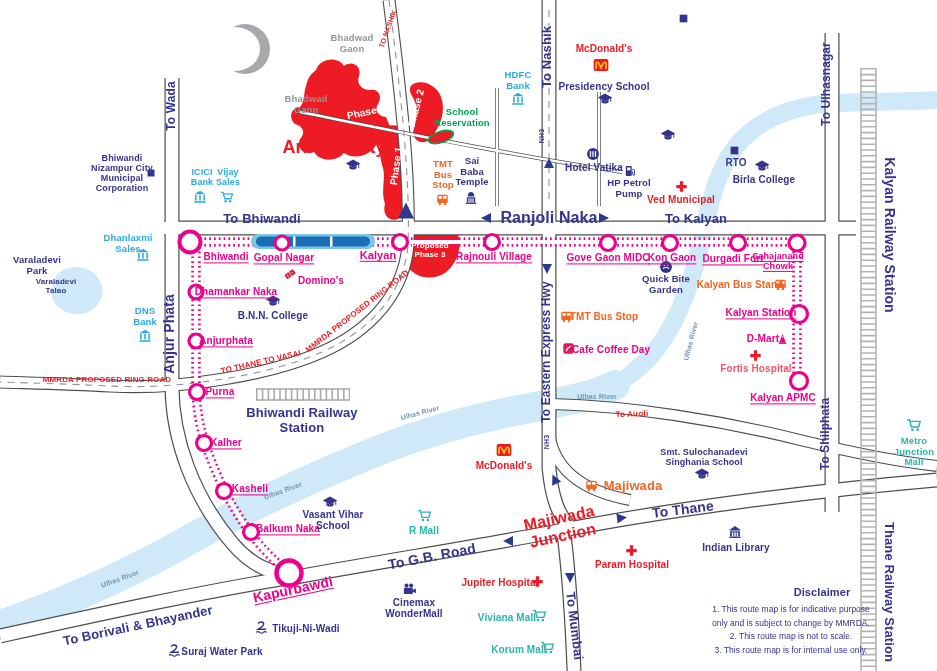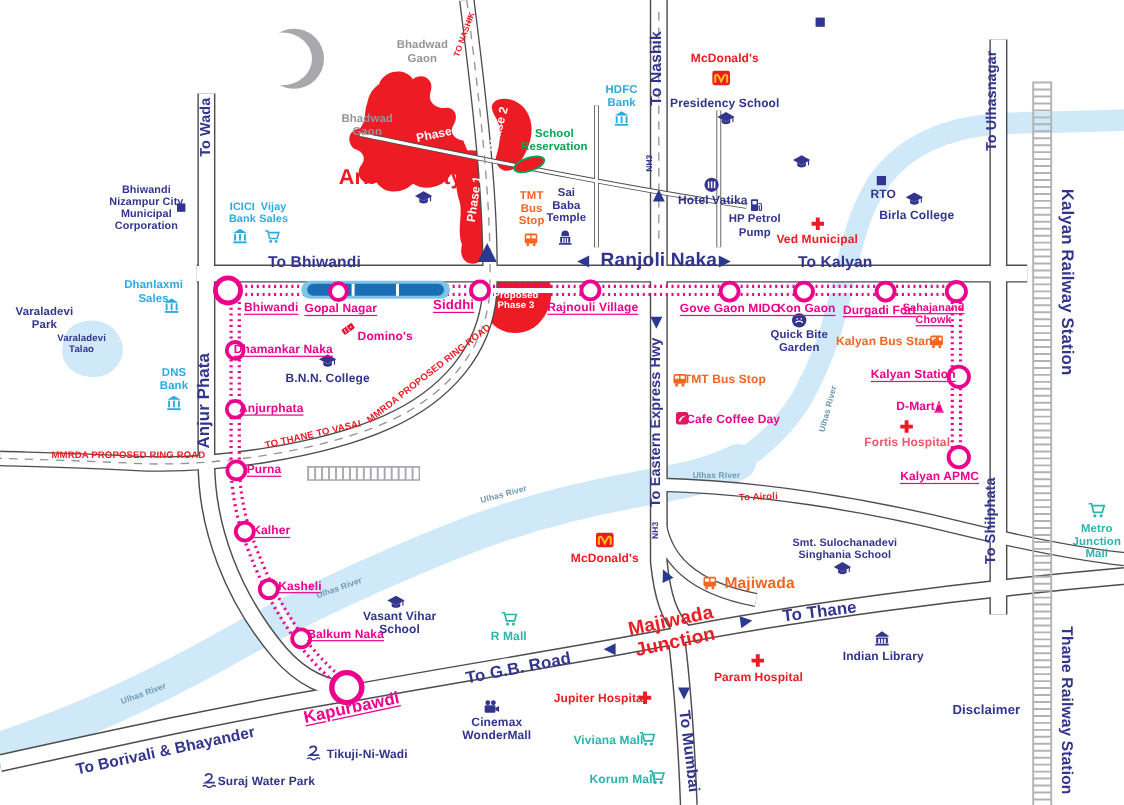--- a/index.html
+++ b/index.html
@@ -301,31 +301,32 @@
 <div class="lbl navy f14" style="left:432px;top:557px;transform:translate(-50%,-50%) rotate(-11deg)">To G.B. Road</div>
 <div class="lbl navy f14" style="left:683px;top:510px;transform:translate(-50%,-50%) rotate(-7deg)">To Thane</div>
 <div class="lbl navy f13" style="left:574px;top:626px;transform:translate(-50%,-50%) rotate(83deg)">To Mumbai</div>
 <div class="lbl navy f13" style="left:138px;top:626px;transform:translate(-50%,-50%) rotate(-12deg)">To Borivali &amp; Bhayander</div>
 <div class="lbl red f8" style="left:107px;top:380px">MMRDA PROPOSED RING ROAD</div>
 <div class="lbl red f8" style="left:358px;top:312px;transform:translate(-50%,-50%) rotate(-38deg)">MMRDA PROPOSED RING ROAD</div>
 <div class="lbl red f8" style="left:261px;top:363px;transform:translate(-50%,-50%) rotate(-13deg)">TO THANE TO VASAI</div>
 
 <div class="lbl navy f14" style="left:889px;top:235px;transform:translate(-50%,-50%) rotate(90deg)">Kalyan Railway Station</div>
 <div class="lbl navy f13" style="left:889px;top:592px;transform:translate(-50%,-50%) rotate(90deg)">Thane Railway Station</div>
+<div class="lbl navy f13 wr" style="left:302px;top:421px;width:115px">Bhiwandi Railway Station</div>
 
 <div class="lbl red f18" style="left:334px;top:147px">Arihant City</div>
 <div class="lbl white f10" style="left:366px;top:112px;transform:translate(-50%,-50%) rotate(-12deg)">Phase 2</div>
 <div class="lbl white f10" style="left:416px;top:108px;transform:translate(-50%,-50%) rotate(-75deg)">Phase 2</div>
 <div class="lbl white f10" style="left:396px;top:166px;transform:translate(-50%,-50%) rotate(-82deg)">Phase 1</div>
 <div class="lbl white f8 wr" style="left:430px;top:251px;width:42px">Proposed Phase 3</div>
 <div class="lbl green f95 wr" style="left:462px;top:118px;width:80px">School Reservation</div>
 
 <div class="lbl st f10" style="left:226px;top:257px">Bhiwandi</div>
 <div class="lbl st f10" style="left:284px;top:258px">Gopal Nagar</div>
-<div class="lbl st f11" style="left:378px;top:255px">Siddhi</div>
+<div class="lbl st f11" style="left:378px;top:255px">Kalyan</div>
 <div class="lbl st f10" style="left:494px;top:257px">Rajnouli Village</div>
 <div class="lbl st f10" style="left:608px;top:258px">Gove Gaon MIDC</div>
 <div class="lbl st f10" style="left:672px;top:258px">Kon Gaon</div>
 <div class="lbl st f10" style="left:733px;top:259px">Durgadi Fort</div>
 <div class="lbl st f9 wr" style="left:778px;top:261px;width:64px">Sahajanand Chowk</div>
 <div class="lbl st f10" style="left:761px;top:313px">Kalyan Station</div>
 <div class="lbl st f10" style="left:783px;top:398px">Kalyan APMC</div>
 <div class="lbl st f10" style="left:236px;top:292px">Dhamankar Naka</div>
 <div class="lbl st f10" style="left:226px;top:341px">Anjurphata</div>
 <div class="lbl st f10" style="left:220px;top:392px">Purna</div>
@@ -346,21 +347,21 @@
 <div class="lbl navy f95 wr" style="left:472px;top:172px;width:40px">Sai Baba Temple</div>
 <div class="lbl red f10" style="left:604px;top:49px">McDonald's</div>
 <div class="lbl navy f10" style="left:604px;top:87px">Presidency School</div>
 <div class="lbl navy f10" style="left:594px;top:168px">Hotel Vatika</div>
 <div class="lbl navy f95 wr" style="left:629px;top:189px;width:50px">HP Petrol Pump</div>
 <div class="lbl red f10" style="left:681px;top:200px">Ved Municipal</div>
 <div class="lbl navy f10" style="left:736px;top:163px">RTO</div>
 <div class="lbl navy f10" style="left:764px;top:180px">Birla College</div>
 <div class="lbl cyan f95 wr" style="left:128px;top:244px;width:62px">Dhanlaxmi Sales</div>
 <div class="lbl navy f95 wr" style="left:37px;top:266px;width:60px">Varaladevi Park</div>
-<div class="lbl navy f8 wr" style="left:68px;top:287px;width:56px">Varaladevi Talao</div>
+<div class="lbl navy f8 wr" style="left:56px;top:287px;width:56px">Varaladevi Talao</div>
 <div class="lbl cyan f95 wr" style="left:145px;top:317px;width:36px">DNS Bank</div>
 <div class="lbl navy f10" style="left:273px;top:316px">B.N.N. College</div>
 <div class="lbl pink f10" style="left:321px;top:281px">Domino's</div>
 <div class="lbl navy f95 wr" style="left:666px;top:285px;width:58px">Quick Bite Garden</div>
 <div class="lbl orange f10" style="left:740px;top:285px">Kalyan Bus Stand</div>
 <div class="lbl orange f10" style="left:604px;top:317px">TMT Bus Stop</div>
 <div class="lbl pink f10" style="left:611px;top:350px">Cafe Coffee Day</div>
 <div class="lbl pink f10" style="left:763px;top:339px">D-Mart</div>
 <div class="lbl f10" style="left:756px;top:369px;color:#f1566a">Fortis Hospital</div>
 <div class="lbl navy f9 wr" style="left:704px;top:457px;width:115px">Smt. Sulochanadevi Singhania School</div>
@@ -377,14 +378,20 @@
 <div class="lbl navy f10" style="left:222px;top:652px">Suraj Water Park</div>
 <div class="lbl teal f95 wr" style="left:914px;top:452px;width:52px">Metro Junction Mall</div>
 
 <div class="lbl riv f7" style="left:691px;top:341px;transform:translate(-50%,-50%) rotate(-75deg)">Ulhas River</div>
 <div class="lbl riv f7" style="left:597px;top:397px">Ulhas River</div>
 <div class="lbl riv f7" style="left:420px;top:413px;transform:translate(-50%,-50%) rotate(-15deg)">Ulhas River</div>
 <div class="lbl riv f7" style="left:283px;top:491px;transform:translate(-50%,-50%) rotate(-20deg)">Ulhas River</div>
 <div class="lbl riv f7" style="left:120px;top:579px;transform:translate(-50%,-50%) rotate(-20deg)">Ulhas River</div>
 
 <div class="lbl navy f11" style="left:822px;top:592px">Disclaimer</div>
-
+<div class="disc">
+  <div>1. This route map is for indicative purpose</div>
+  <div>only and is subject to change by MMRDA.</div>
+  <div>2. This route map is not to scale.</div>
+  <div>3. This route map is for internal use only.</div>
 </div>
 
+</div>
+
 </body></html>

